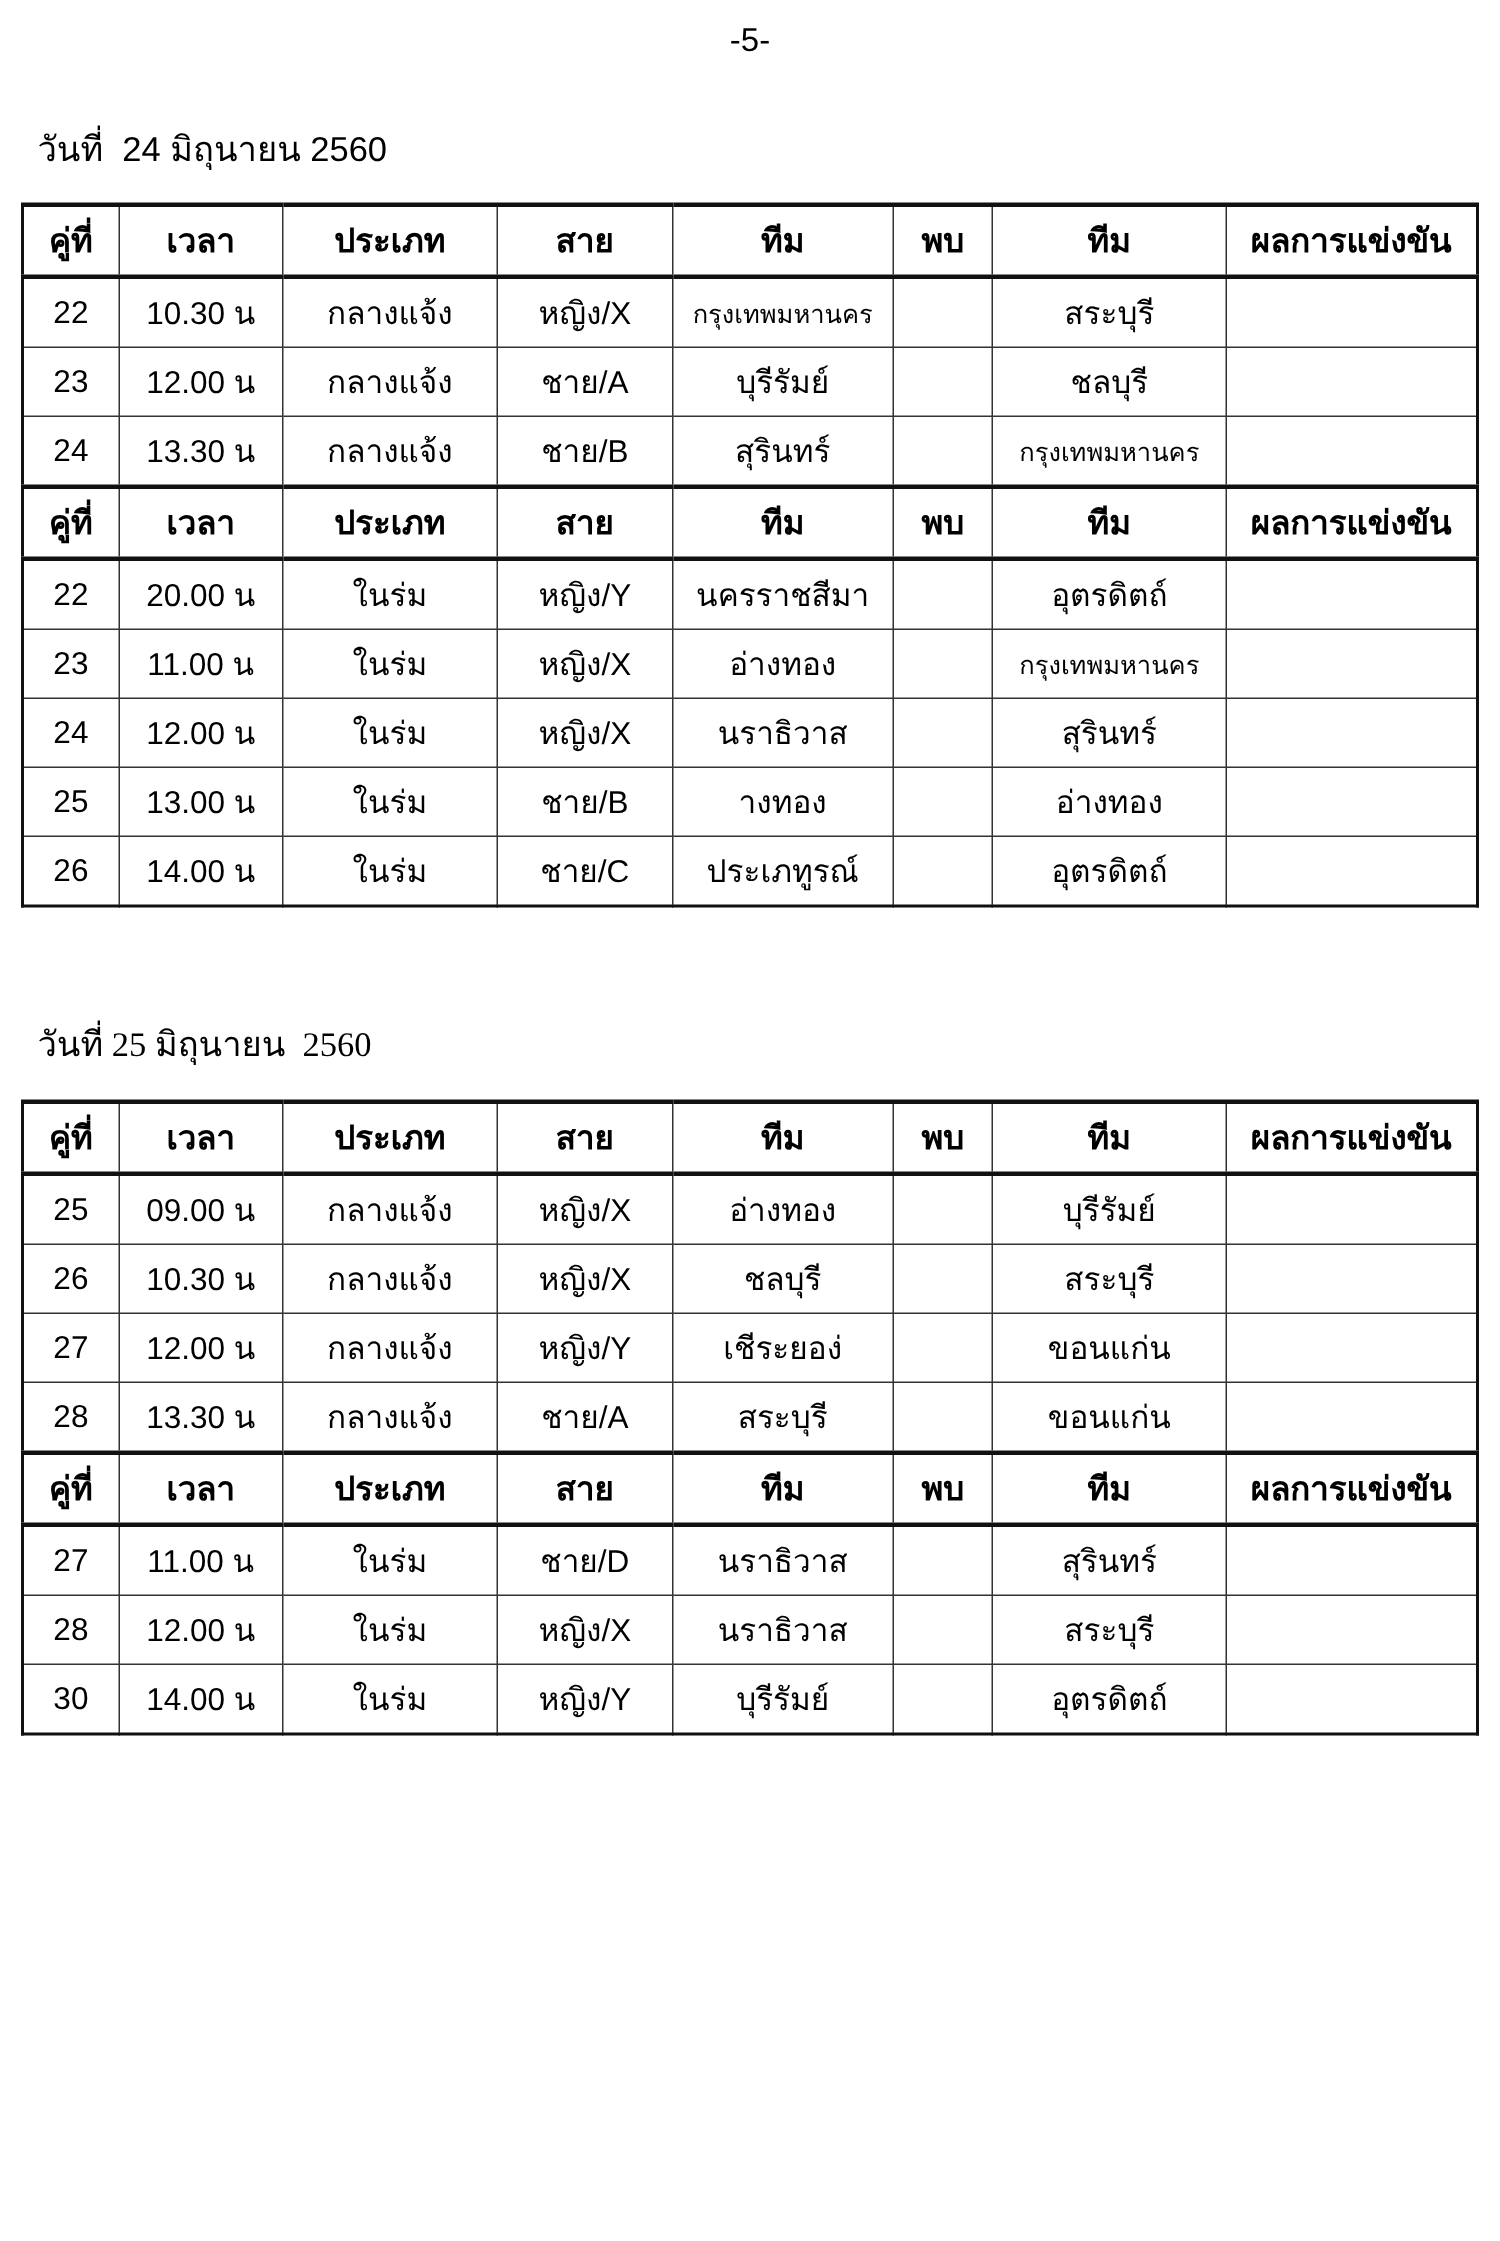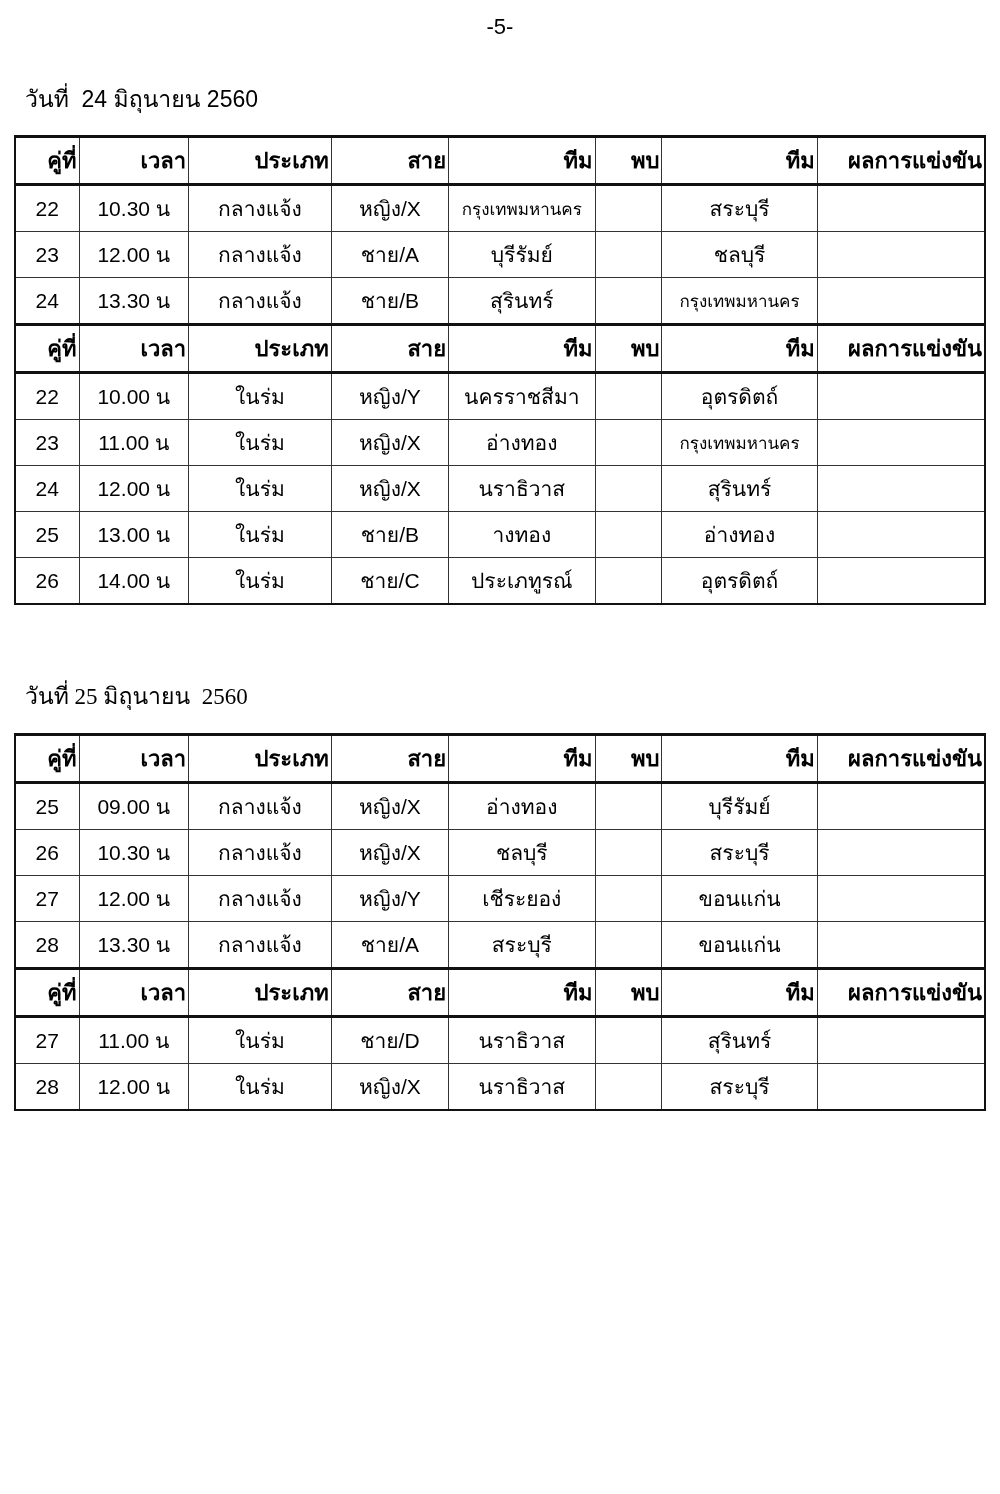--- a/index.html
+++ b/index.html
@@ -45,21 +45,20 @@
     height: 45px;
     padding: 0 2px;
     overflow: hidden;
     white-space: nowrap;
   }
   .sched-table th {
     font-weight: bold;
     font-size: 22px;
     border-top: 3px solid #111111;
     border-bottom: 3px solid #111111;
-    text-align: right;
   }
   .sched-table td {
     font-size: 21px;
     font-weight: normal;
   }
   .sched-table td.long {
     font-size: 17px;
   }
 </style>
 </head>
@@ -126,21 +125,21 @@
         <th>เวลา</th>
         <th>ประเภท</th>
         <th>สาย</th>
         <th>ทีม</th>
         <th>พบ</th>
         <th>ทีม</th>
         <th>ผลการแข่งขัน</th>
       </tr>
       <tr>
         <td>22</td>
-        <td>10.00 น</td>
+        <td>20.00 น</td>
         <td>ในร่ม</td>
         <td>หญิง/Y</td>
         <td>นครราชสีมา</td>
         <td></td>
         <td>อุตรดิตถ์</td>
         <td></td>
       </tr>
       <tr>
         <td>23</td>
         <td>11.00 น</td>
@@ -271,14 +270,24 @@
       <tr>
         <td>28</td>
         <td>12.00 น</td>
         <td>ในร่ม</td>
         <td>หญิง/X</td>
         <td>นราธิวาส</td>
         <td></td>
         <td>สระบุรี</td>
         <td></td>
       </tr>
+      <tr>
+        <td>30</td>
+        <td>14.00 น</td>
+        <td>ในร่ม</td>
+        <td>หญิง/Y</td>
+        <td>บุรีรัมย์</td>
+        <td></td>
+        <td>อุตรดิตถ์</td>
+        <td></td>
+      </tr>
     </tbody>
 </table>
 
 </body></html>

